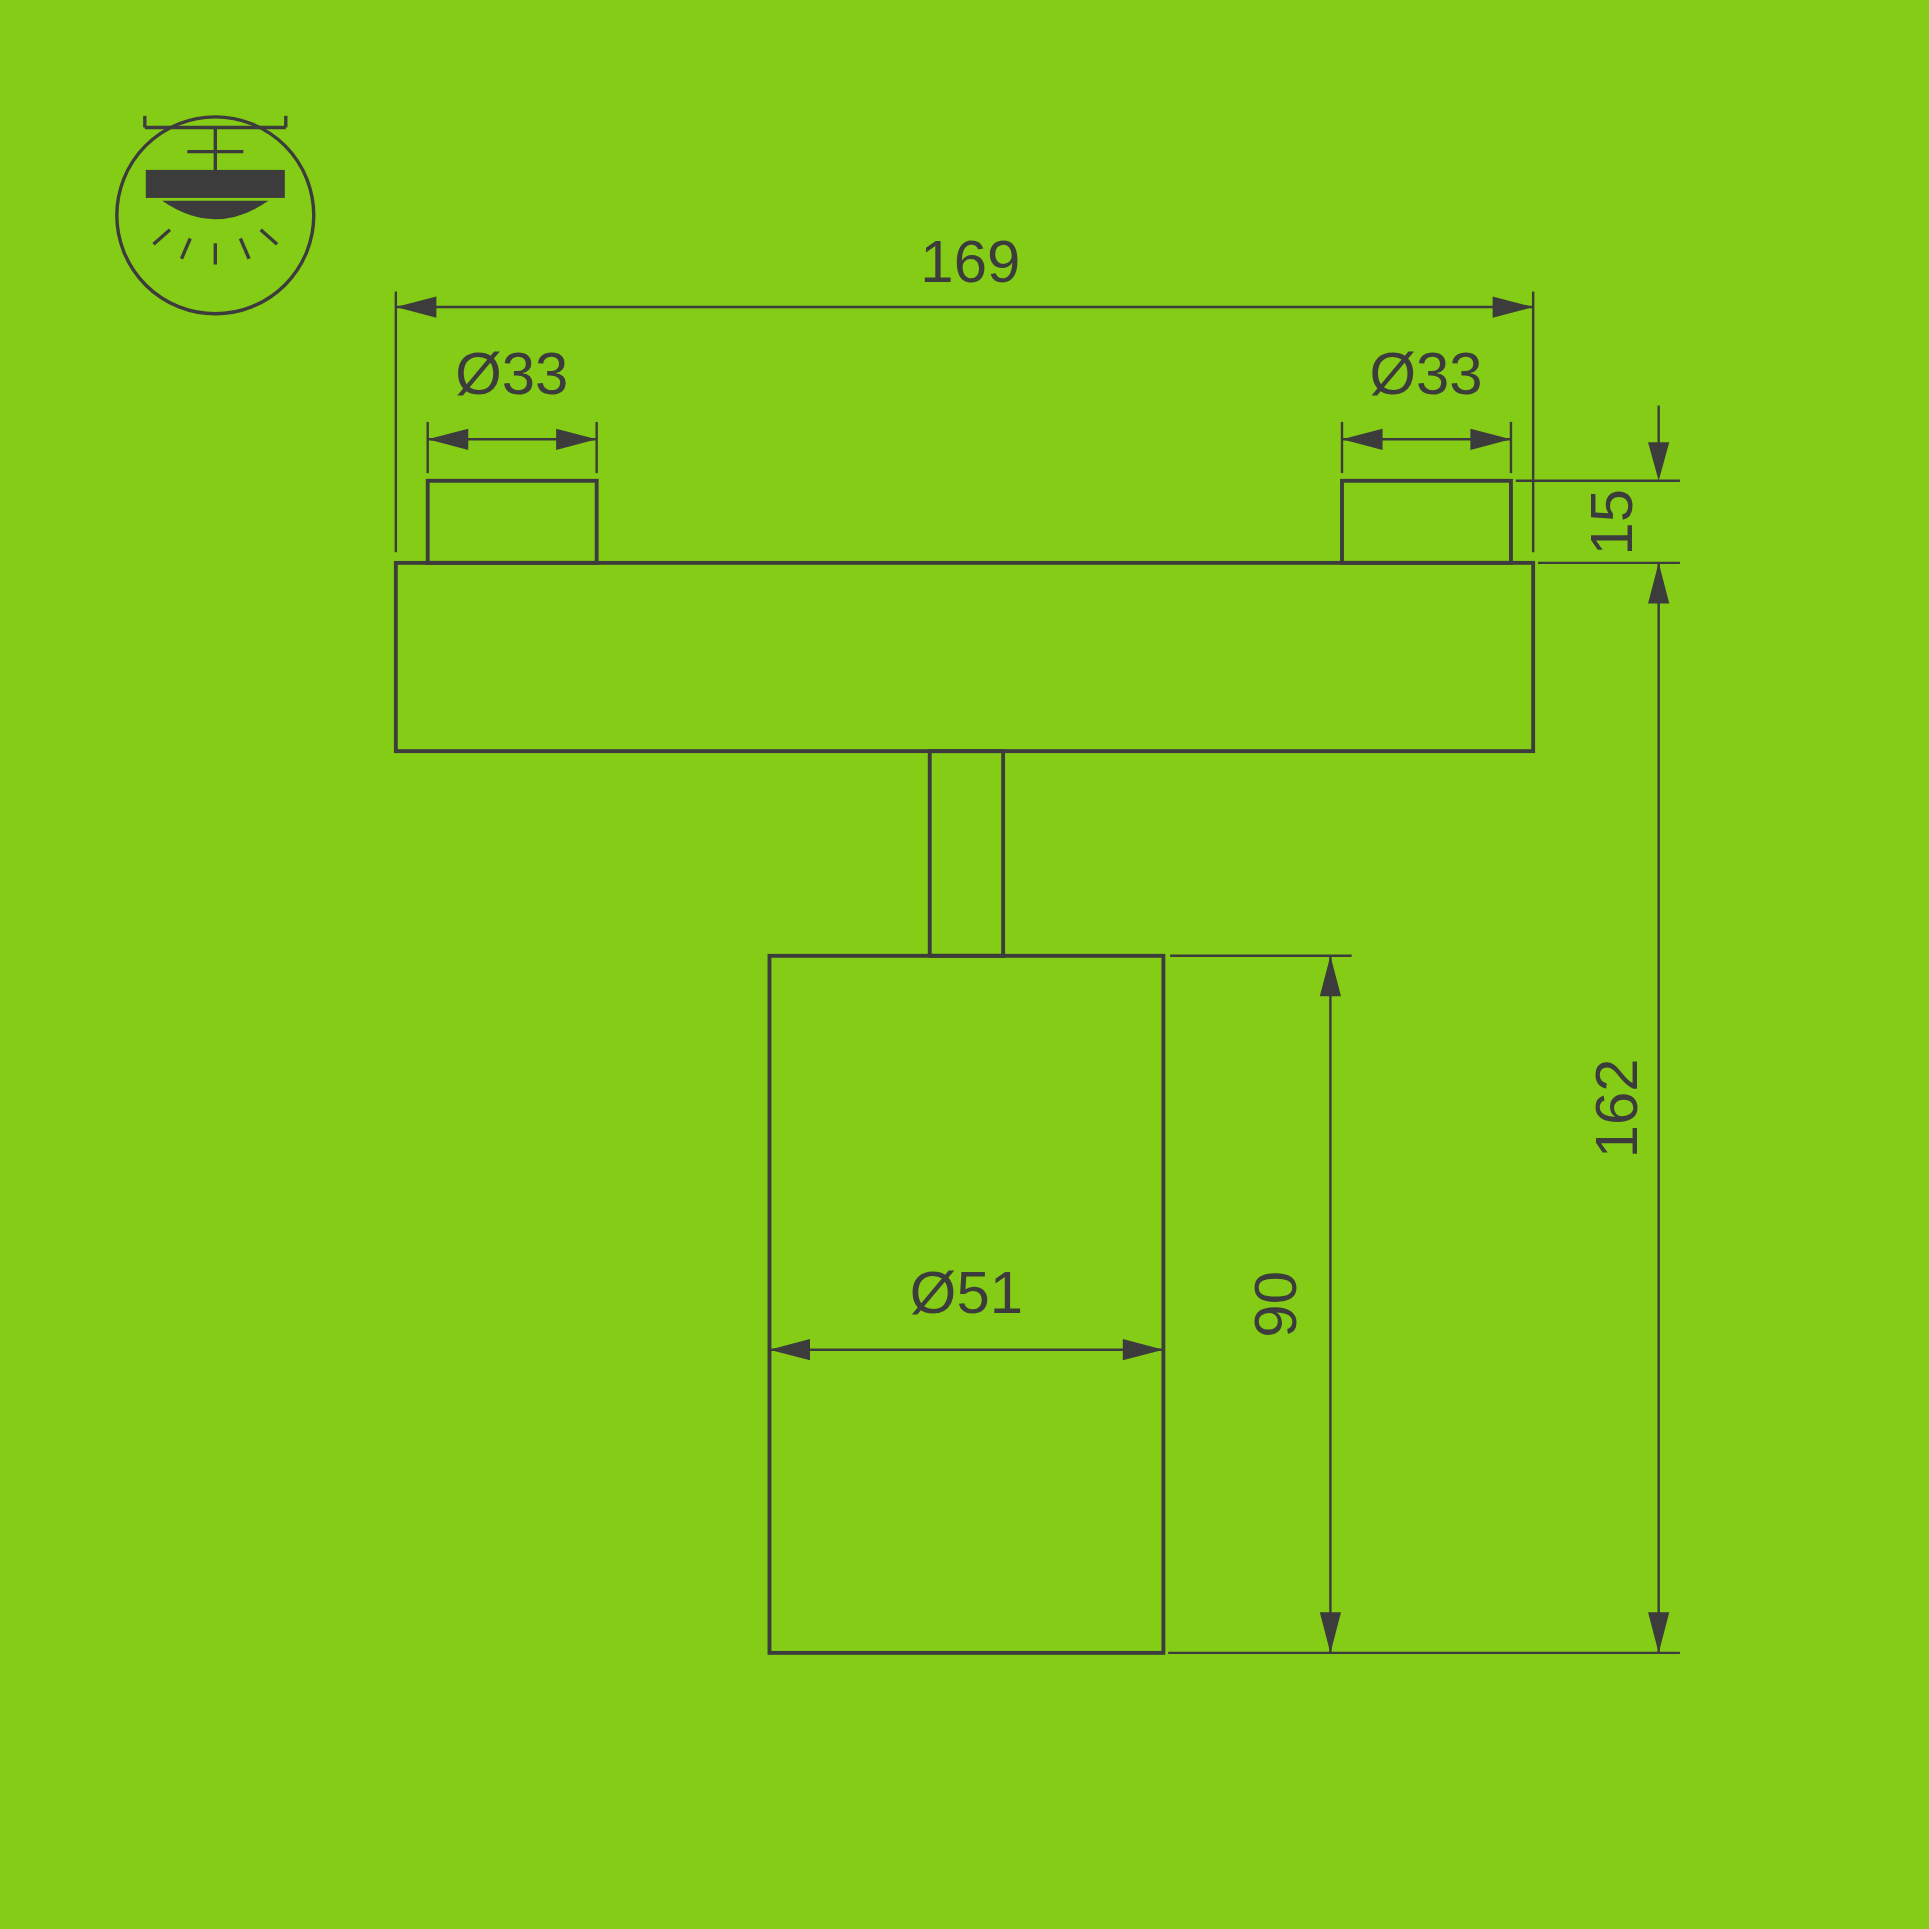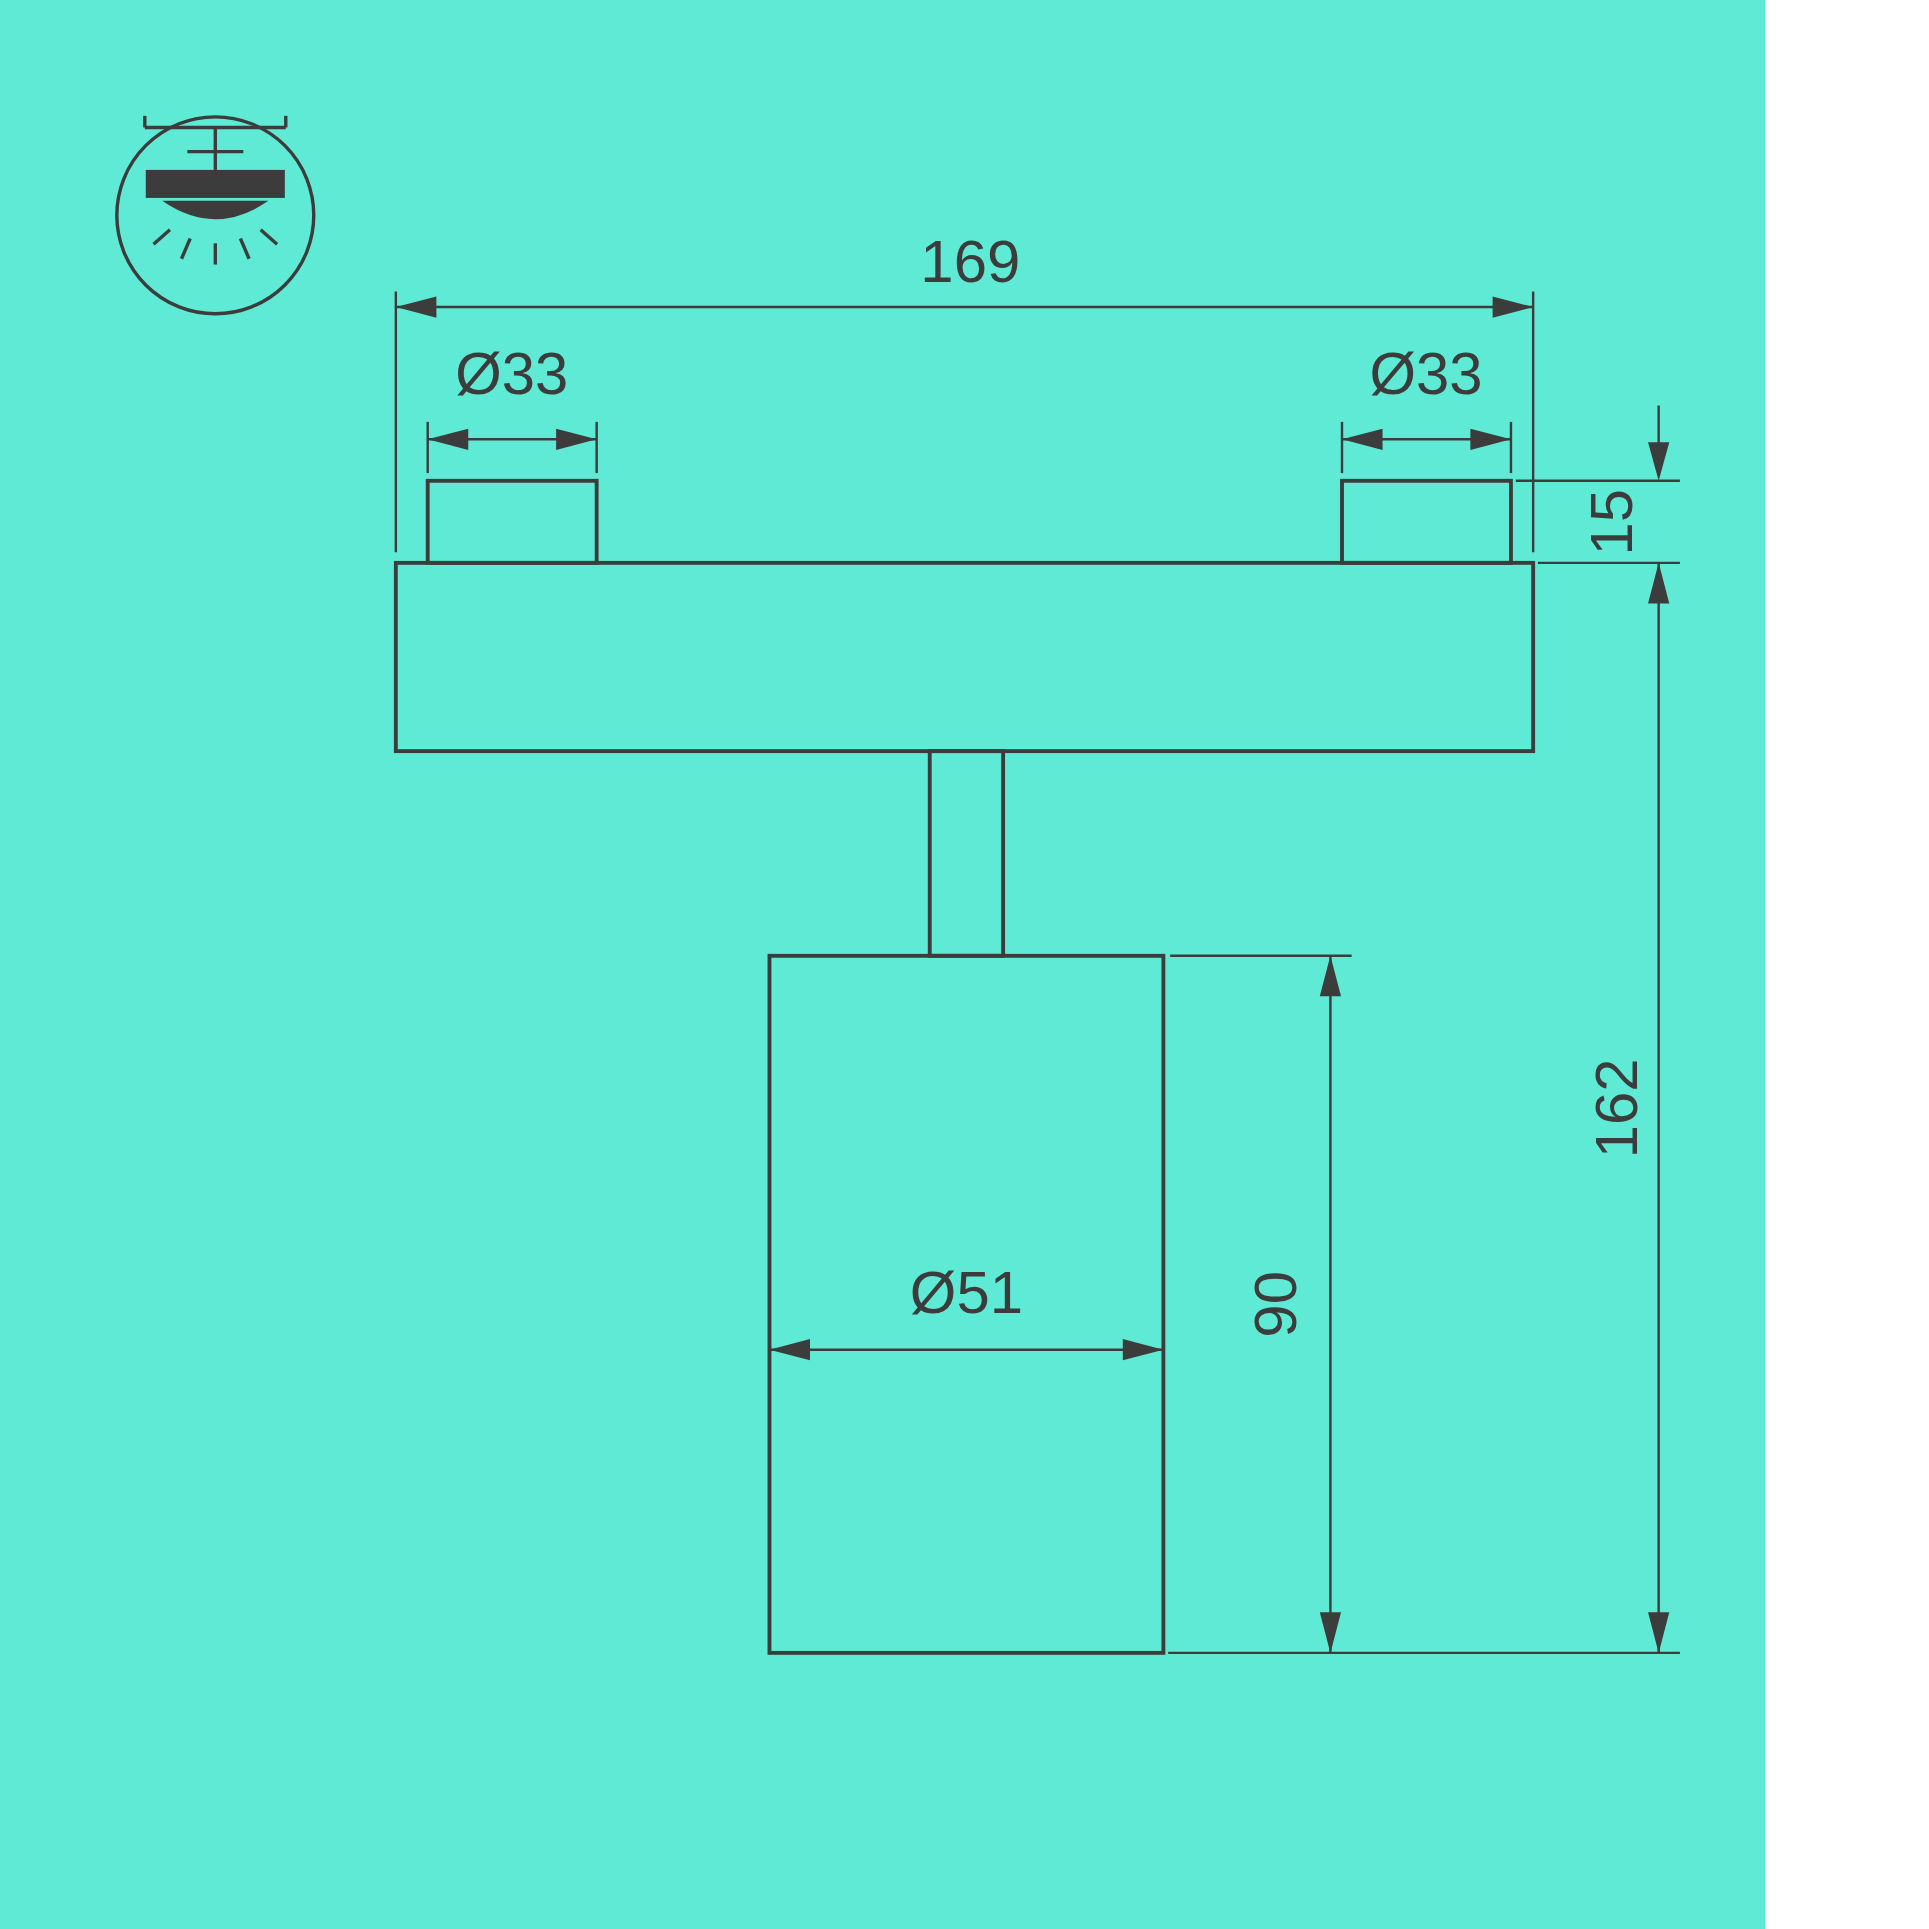--- a/index.html
+++ b/index.html
@@ -2,23 +2,23 @@
 <html><head>
 <meta charset="utf-8">
 <style>
   html, body {
     margin: 0;
     padding: 0;
     background: #ffffff;
   }
   .stage {
     position: relative;
-    width: 1765px;
+    width: 1929px;
     height: 1929px;
-    background: #5eead4;
+    background: #84cc16;
     overflow: hidden;
   }
   svg { display: block; }
   .obj  { fill: none; stroke: #3c3c3c; stroke-width: 4; }
   .thin { fill: none; stroke: #3c3c3c; stroke-width: 3.5; }
   .dim  { fill: none; stroke: #3c3c3c; stroke-width: 2.5; }
   .arr  { fill: #3c3c3c; stroke: none; }
   .solid{ fill: #3c3c3c; stroke: none; }
   .lbl {
     font-family: "Liberation Sans", "DejaVu Sans", sans-serif;

